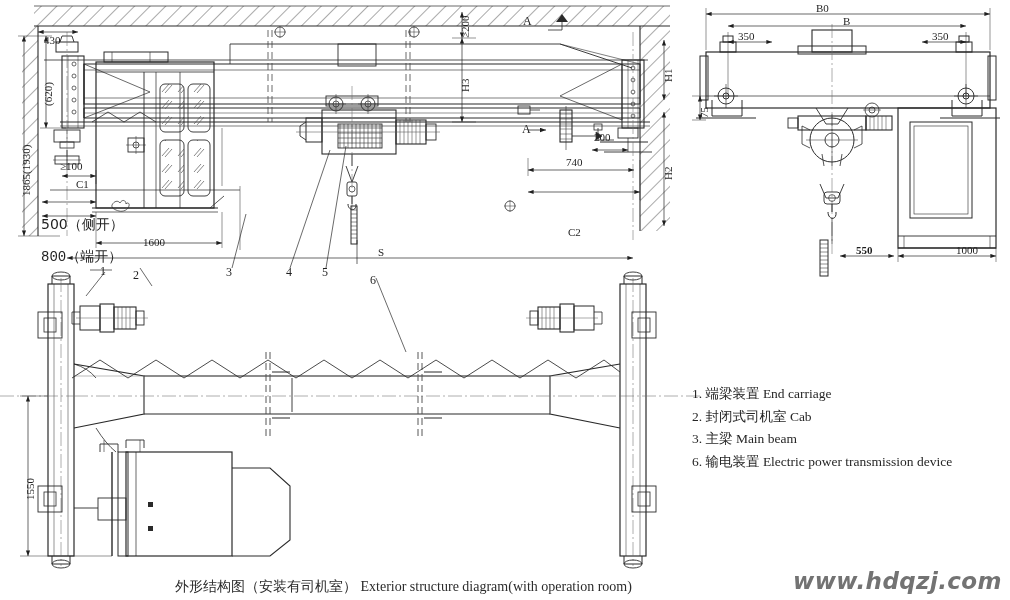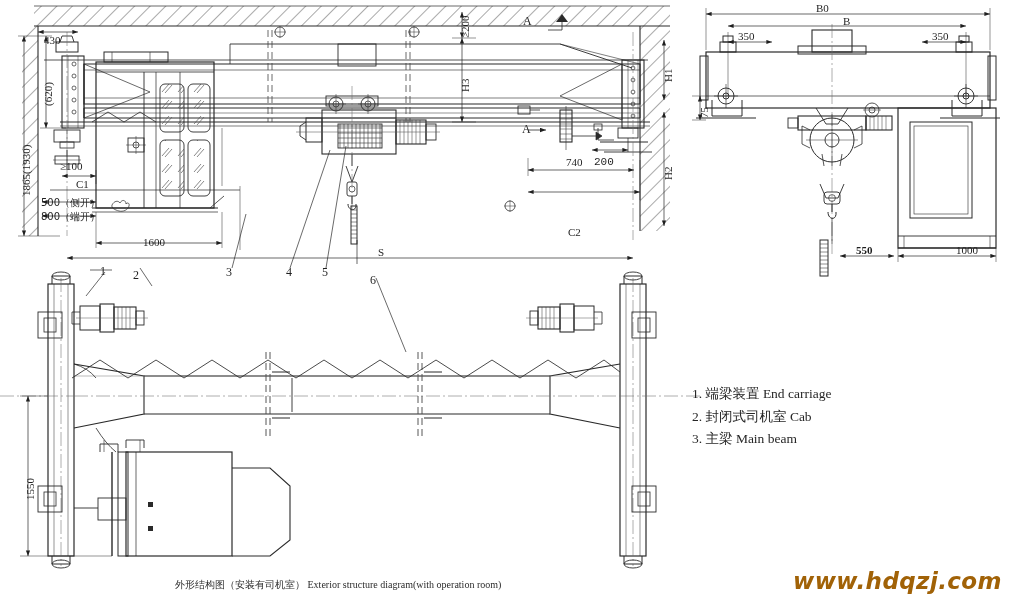--- a/index.html
+++ b/index.html
@@ -5,27 +5,27 @@
   html,body{margin:0;padding:0;background:#ffffff;}
   body{width:1010px;height:600px;position:relative;overflow:hidden;
        font-family:"Liberation Serif","DejaVu Serif",serif;color:#1a1a1a;}
   #stage{position:absolute;left:0;top:0;width:1010px;height:600px;}
   svg.draw{position:absolute;left:0;top:0;width:1010px;height:600px;overflow:visible;}
 
   .legend{position:absolute;left:692px;top:383px;width:315px;}
   .legend-item{font-size:13.5px;line-height:22.6px;color:#262626;white-space:nowrap;}
   .legend-num{letter-spacing:0px;}
 
-  .caption{position:absolute;left:175px;top:578px;font-size:10px;color:#2b2b2b;white-space:nowrap;}
+  .caption{position:absolute;left:175px;top:578px;font-size:14px;color:#2b2b2b;white-space:nowrap;}
 
   .watermark{position:absolute;left:793px;top:568px;font-family:"DejaVu Sans","Liberation Sans",sans-serif;
-             font-weight:bold;font-style:italic;font-size:23px;color:#a16207;letter-spacing:.4px;white-space:nowrap;}
+             font-weight:bold;font-style:italic;font-size:23px;color:#737373;letter-spacing:.4px;white-space:nowrap;}
 
   .dim{position:absolute;font-size:11px;color:#1f1f1f;white-space:nowrap;}
-  .dim.cn{font-family:"DejaVu Sans","Liberation Sans",sans-serif;font-size:10px;}
+  .dim.cn{font-family:"DejaVu Sans","Liberation Sans",sans-serif;font-size:14px;margin-top:20px;}
   .rot90{transform:rotate(-90deg);transform-origin:0 0;}
   .lbl{position:absolute;font-size:12px;color:#1f1f1f;white-space:nowrap;}
   .num{position:absolute;font-size:12px;color:#1f1f1f;}
 </style>
 </head>
 <body>
 
 <div id="stage">
 
   <svg class="draw" viewBox="0 0 1010 600">
@@ -543,28 +543,28 @@
       <line x1="90" y1="270" x2="112" y2="270" stroke-width="0.7"></line>
     </g>
   </svg>
 
   <div class="dim rot90" style="left:20px;top:196px;">1865(1930)</div>
   <div class="dim rot90" style="left:42px;top:106px;">(620)</div>
   <div class="dim" style="left:44px;top:34px;">430</div>
   <div class="dim" style="left:60px;top:160px;">≥100</div>
   <div class="dim" style="left:76px;top:178px;">C1</div>
   <div class="dim cn" style="left:41px;top:196px;">500（侧开）</div>
-  <div class="dim cn" style="left:41px;top:210px;">800（端开）</div>
+  <div class="dim cn" style="left:41px;top:228px;font-family:Liberation Mono, monospace;">800（端开）</div>
   <div class="dim" style="left:143px;top:236px;text-align:right;">1600</div>
   <div class="dim" style="left:378px;top:246px;">S</div>
   <div class="dim rot90" style="left:459px;top:38px;">≥200</div>
   <div class="dim rot90" style="left:459px;top:92px;">H3</div>
   <div class="dim rot90" style="left:662px;top:82px;">H1</div>
   <div class="dim rot90" style="left:662px;top:180px;">H2</div>
-  <div class="dim" style="left:594px;top:156px;font-family:Liberation Mono, monospace;">200</div>
+  <div class="dim" style="left:594px;top:131px;">200</div>
   <div class="dim" style="left:566px;top:156px;">740</div>
   <div class="dim" style="left:568px;top:178px;margin-top:48px;">C2</div>
   <div class="lbl" style="left:523px;top:14px;">A</div>
   <div class="lbl" style="left:522px;top:122px;">A</div>
 
   <div class="num" style="left:100px;top:264px;">1</div>
   <div class="num" style="left:133px;top:268px;">2</div>
   <div class="num" style="left:226px;top:265px;">3</div>
   <div class="num" style="left:286px;top:265px;">4</div>
   <div class="num" style="left:322px;top:265px;">5</div>
@@ -586,19 +586,23 @@
       <span>端梁装置 End carriage</span>
     </div>
     <div class="legend-item">
       <span class="legend-num">2.</span>
       <span>封闭式司机室 Cab</span>
     </div>
     <div class="legend-item">
       <span class="legend-num">3.</span>
       <span>主梁 Main beam</span>
     </div>
+    <div class="legend-item">
+      <span class="legend-num">6.</span>
+      <span>输电装置 Electric power transmission device</span>
+    </div>
   </div>
 
   <div class="caption">外形结构图（安装有司机室） Exterior structure diagram(with operation room)</div>
 
   <div class="watermark">www.hdqzj.com</div>
 
 </div>
 
 </body></html>

